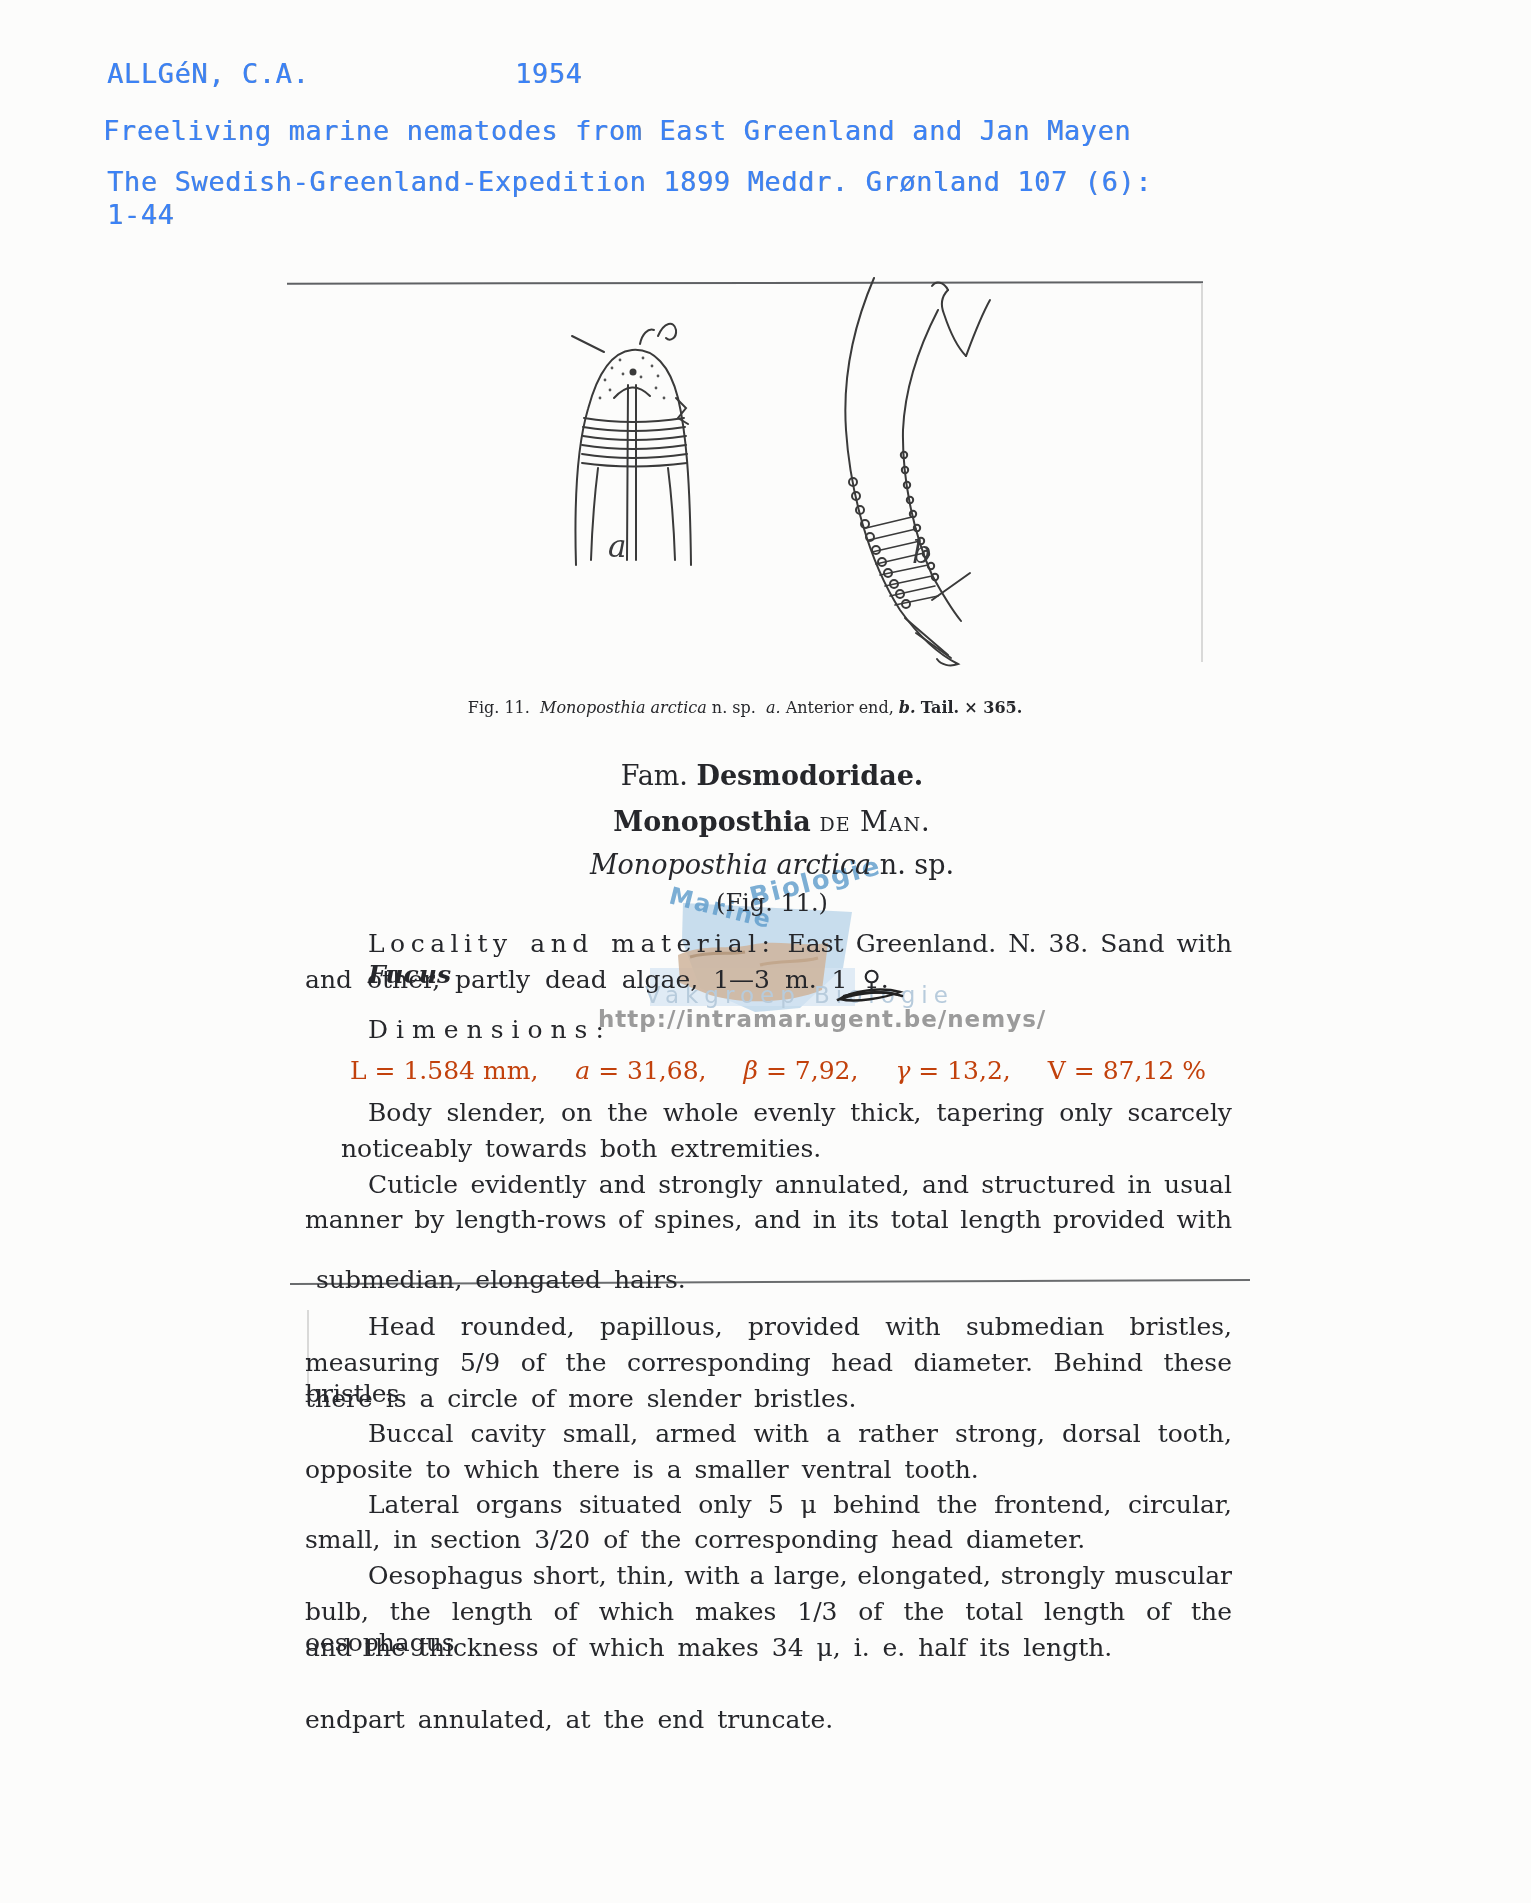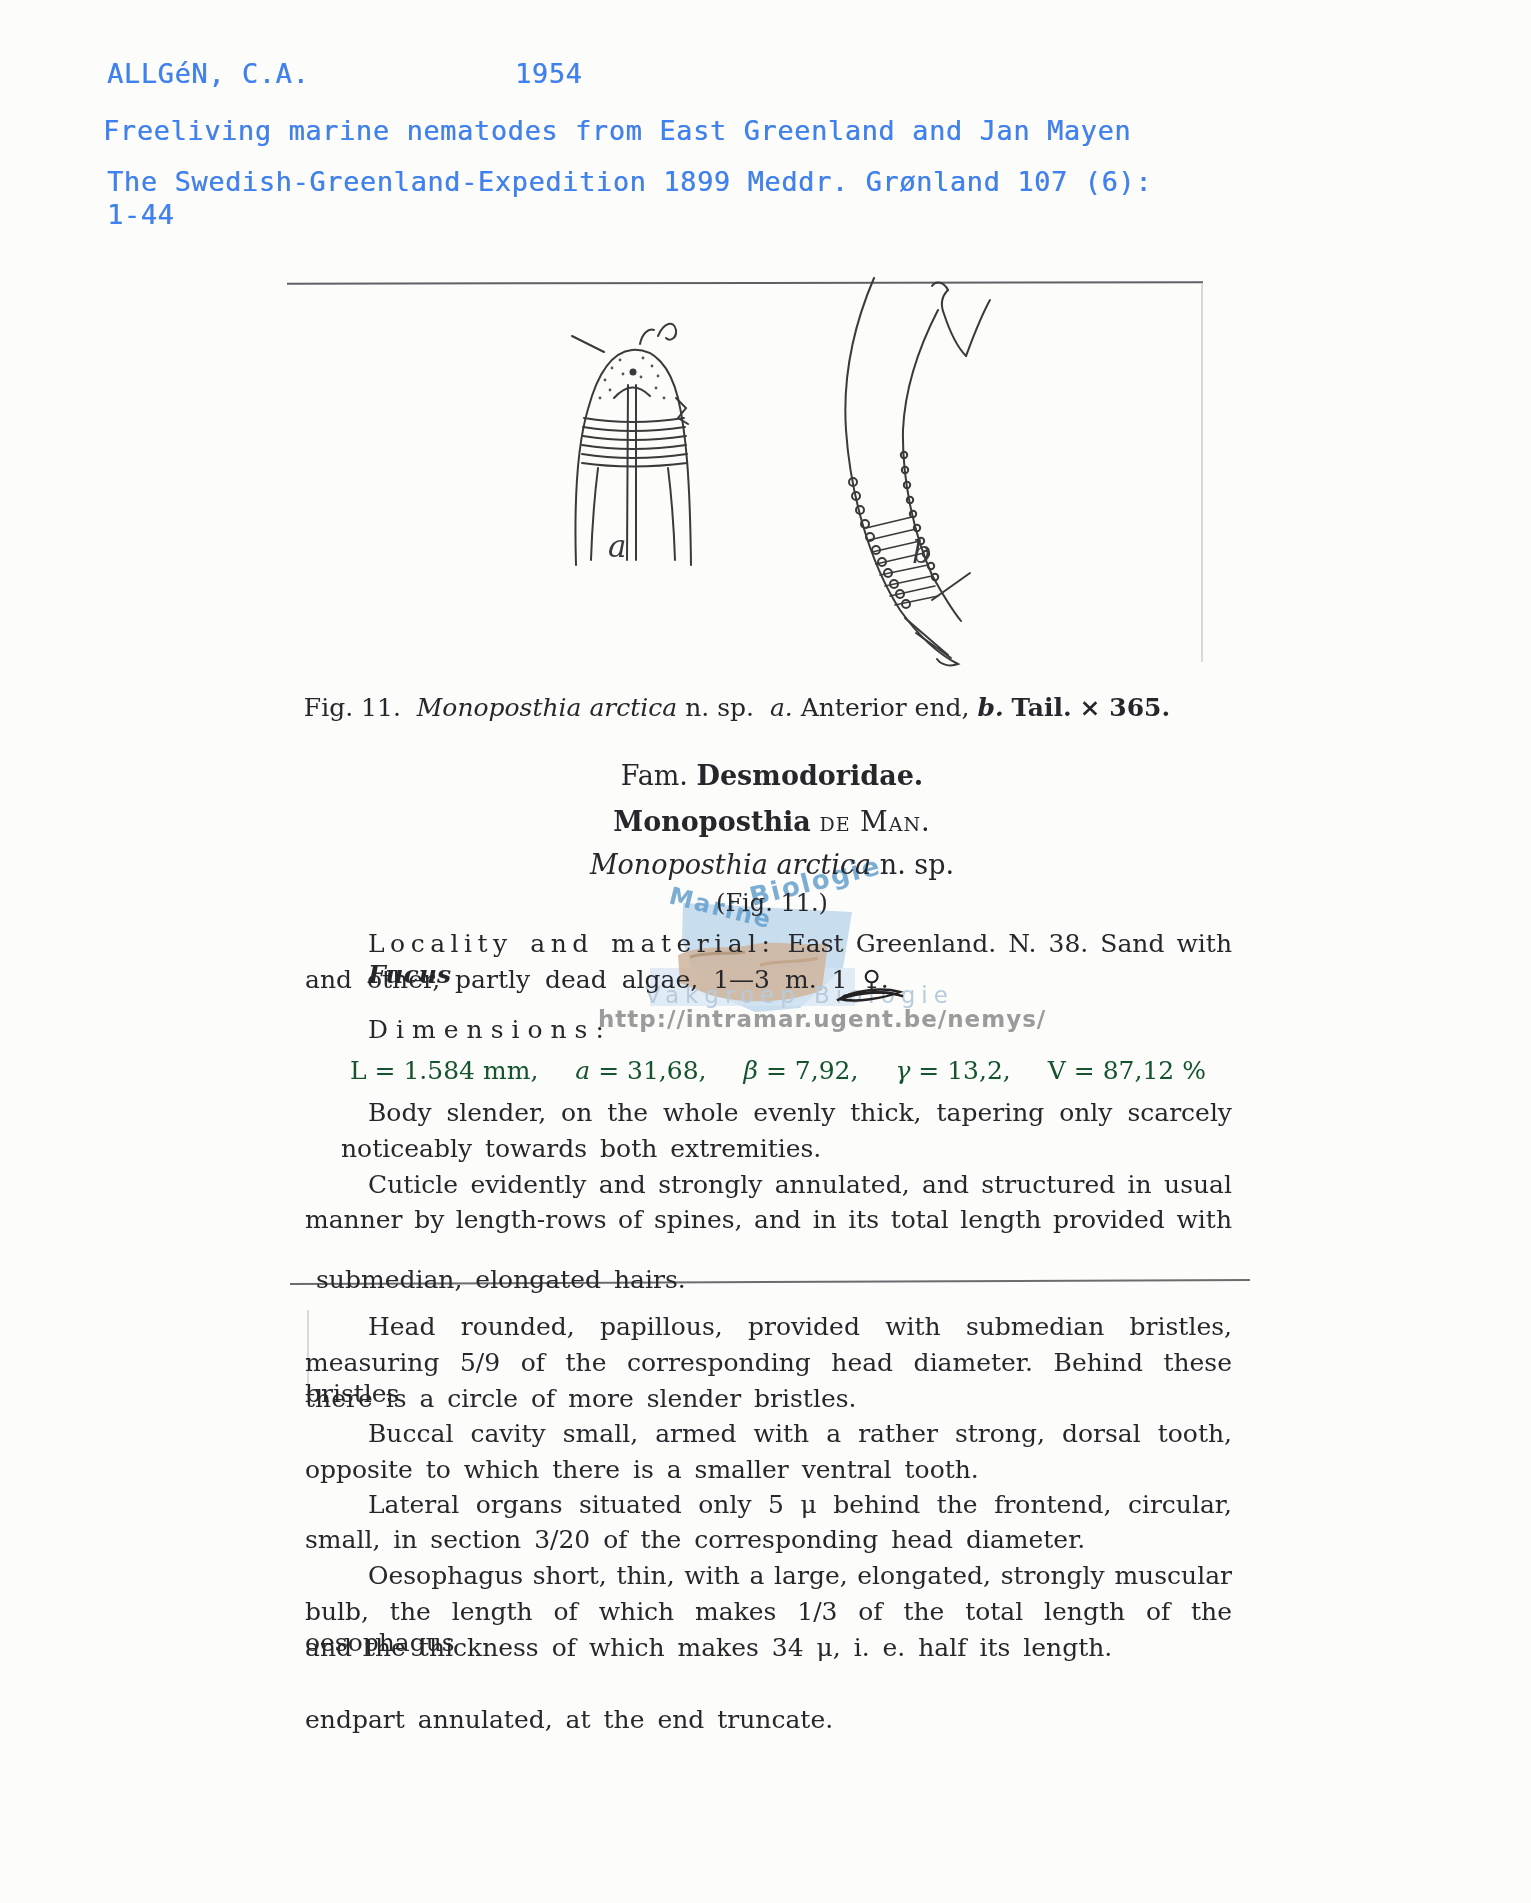--- a/index.html
+++ b/index.html
@@ -32,21 +32,21 @@
   .smallcaps{font-variant:small-caps;letter-spacing:1px;}
   .ctr{text-align:center;white-space:normal;}
   
   .rule{position:absolute;background:#5f6164;}
   .faintline{position:absolute;background:#d9d9d8;}
   .figlabel{
     position:absolute;font-style:italic;font-size:31px;color:#3a3b3d;
   }
   .dimflex{
     position:absolute;display:flex;justify-content:space-between;
-    font-size:25px;color:#14532d;
+    font-size:25px;color:#c2410c;
   }
   .dimflex span{white-space:nowrap;}
   
   .wm{position:absolute;font-family:"DejaVu Sans","Liberation Sans",sans-serif;}
   .wm-arc{font-weight:bold;color:#5d9bcb;opacity:.8;letter-spacing:2px;}
   .wm-dept{color:#b7cbdc;letter-spacing:6px;font-size:23px;}
   .wm-url{font-weight:bold;color:#9b9b9b;font-size:23px;letter-spacing:1px;}
   svg{position:absolute;overflow:visible;}
   .z1{z-index:1;} .z2{z-index:2;position:absolute;}
 </style>
@@ -140,21 +140,21 @@
         <path d="M65,316 L112,306"></path>
       <path d="M70,326 L115,316"></path>
         <path d="M75,335 L118,326"></path>
     </g>
     <path d="M112,330 L150,303"></path>
     <path d="M85,348 L128,385"></path>
     <path d="M96,363 L131,388"></path>
   </svg>
   <div class="figlabel" style="left:912px;top:534px;">b</div>
 
-  <div class="bl ctr z2" style="left:222px;top:692px;width:1030px;font-size:25px;">
+  <div class="bl ctr z2" style="left:230px;top:692px;width:1030px;font-size:16px;">
     <span>Fig. 11.</span>&nbsp;
     <span class="it">Monoposthia arctica</span>
     <span>n. sp.</span>&nbsp;
     <span class="it">a.</span>
     <span>Anterior end,</span>
     <span class="bdit">b.</span>
     <span class="bd">Tail.</span>
     <span class="bd">× 365.</span>
   </div>
 

